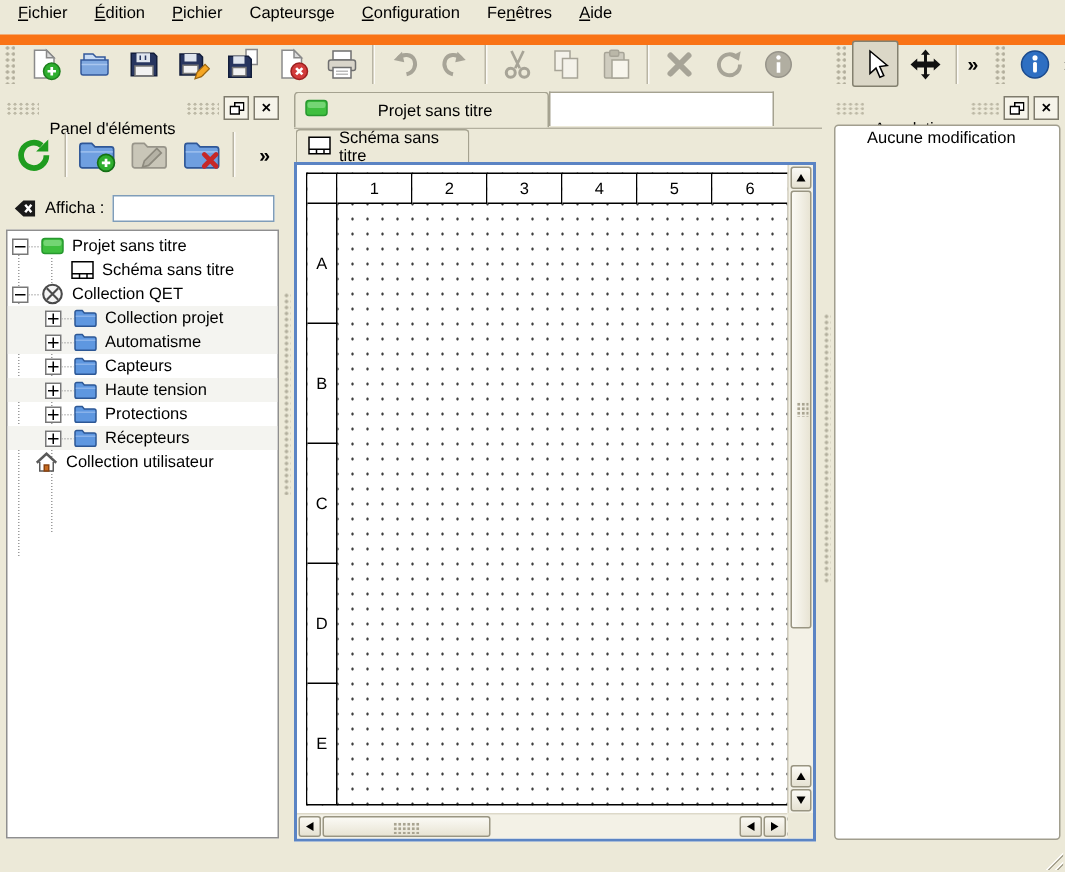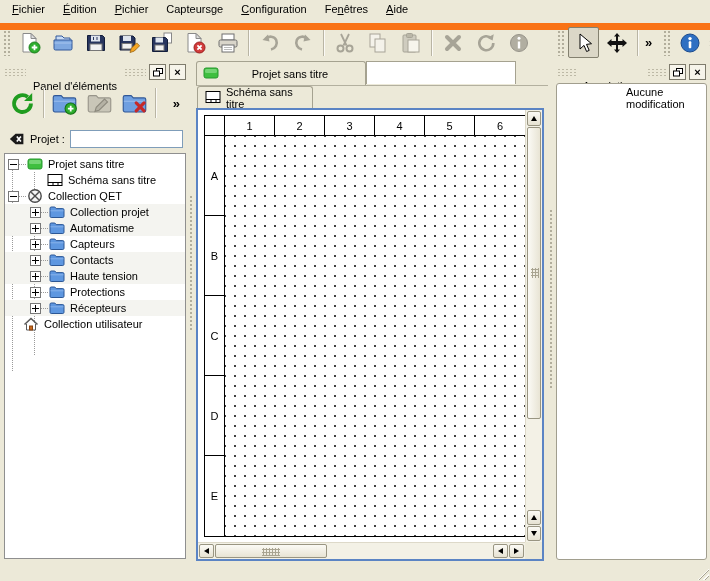--- a/index.html
+++ b/index.html
@@ -91,21 +91,21 @@
   .vthumb::after{content:"";position:absolute;left:3px;top:50%;margin-top:-5px;width:8px;height:10px;background-image:radial-gradient(#a9a491 1px,transparent 1.1px);background-size:3px 3px;}
   .hthumb{position:absolute;left:17px;top:1px;width:112px;height:14px;background:linear-gradient(#fbfaf5,#e8e4d4);border:1px solid #999582;border-radius:2px;box-sizing:border-box;}
   .hthumb::after{content:"";position:absolute;top:3px;left:50%;margin-left:-9px;width:18px;height:8px;background-image:radial-gradient(#a9a491 1px,transparent 1.1px);background-size:3px 3px;}
   .arr-up{width:0;height:0;border-left:3.5px solid transparent;border-right:3.5px solid transparent;border-bottom:5px solid #000;}
   .arr-down{width:0;height:0;border-left:3.5px solid transparent;border-right:3.5px solid transparent;border-top:5px solid #000;}
   .arr-left{width:0;height:0;border-top:3.5px solid transparent;border-bottom:3.5px solid transparent;border-right:5px solid #000;}
   .arr-right{width:0;height:0;border-top:3.5px solid transparent;border-bottom:3.5px solid transparent;border-left:5px solid #000;}
 
   
   .undo-list{position:absolute;top:20px;left:1px;right:1px;bottom:1px;background:#fff;border:1px solid #a19e8e;border-radius:3px;padding:1px;box-sizing:border-box;}
-  .undo-item{padding:1px 20px;height:15px;margin-left:48px;}
+  .undo-item{padding:1px 20px;height:15px;}
 
   
   .vsplit{position:absolute;width:5px;background-image:radial-gradient(#b2ae9c 1px,transparent 1.2px);background-size:4px 4px;}
   #split1{left:189px;top:134px;height:135px;}
   #split2{left:549px;top:148px;height:180px;}
 
   
   #statusbar{position:absolute;left:0;right:0;bottom:0;height:19px;background:#ece9d8;}
   .sizegrip{position:absolute;right:1px;bottom:1px;width:13px;height:13px;background:repeating-linear-gradient(135deg,transparent 0 2px,#fcfbf8 2px 3px,#a8a492 3px 4px);clip-path:polygon(100% 0,100% 100%,0 100%);}
 </style>
@@ -320,21 +320,21 @@
         </div>
         <div class="psep"></div>
         <span class="pchev">»</span>
       </div>
 
       <div class="filter-row">
         <svg width="18" height="18" viewBox="0 0 22 22">
             <path d="M20 4.5v13h-9.5L3.5 11 10.5 4.5z" fill="#1a1a1a"></path>
             <path d="M12 8l5 6M17 8l-5 6" stroke="#fff" stroke-width="2"></path>
           </svg>
-        <span>Projet :</span>
+        <span>Afficha :</span>
         <input class="filter-input" type="text" value="" style="">
       </div>
 
       <div class="tree">
         <div class="spine" id="spine-root"></div>
         <div class="spine" id="spine-proj"></div>
         <div class="spine" id="spine-qet"></div>
 
         <div class="trow lvl0">
           <span class="exp"></span>
@@ -393,31 +393,20 @@
         <div class="trow lvl1">
           <span class="exp plus"></span>
             <span class="stub"></span>
           <span class="ticon">
               <svg width="16" height="16" viewBox="0 0 16 16">
                 <path d="M1 4.2c0-.7.5-1.2 1.2-1.2h3.6l1.4 1.6h6.6c.7 0 1.2.5 1.2 1.2v6.5c0 .7-.5 1.2-1.2 1.2H2.2c-.7 0-1.2-.5-1.2-1.2z" fill="#5e97e0" stroke="#2c5795"></path>
                 <path d="M1.5 6.8h13" stroke="#88b2ea"></path>
               </svg>
             </span>
           <span class="tlabel">Capteurs</span>
-        </div>
-        <div class="trow lvl1 alt">
-          <span class="exp plus"></span>
-            <span class="stub"></span>
-          <span class="ticon">
-              <svg width="16" height="16" viewBox="0 0 16 16">
-                <path d="M1 4.2c0-.7.5-1.2 1.2-1.2h3.6l1.4 1.6h6.6c.7 0 1.2.5 1.2 1.2v6.5c0 .7-.5 1.2-1.2 1.2H2.2c-.7 0-1.2-.5-1.2-1.2z" fill="#5e97e0" stroke="#2c5795"></path>
-                <path d="M1.5 6.8h13" stroke="#88b2ea"></path>
-              </svg>
-            </span>
-          <span class="tlabel">Contacts</span>
         </div>
         <div class="trow lvl1 alt">
           <span class="exp plus"></span>
             <span class="stub"></span>
           <span class="ticon">
               <svg width="16" height="16" viewBox="0 0 16 16">
                 <path d="M1 4.2c0-.7.5-1.2 1.2-1.2h3.6l1.4 1.6h6.6c.7 0 1.2.5 1.2 1.2v6.5c0 .7-.5 1.2-1.2 1.2H2.2c-.7 0-1.2-.5-1.2-1.2z" fill="#5e97e0" stroke="#2c5795"></path>
                 <path d="M1.5 6.8h13" stroke="#88b2ea"></path>
               </svg>
             </span>

